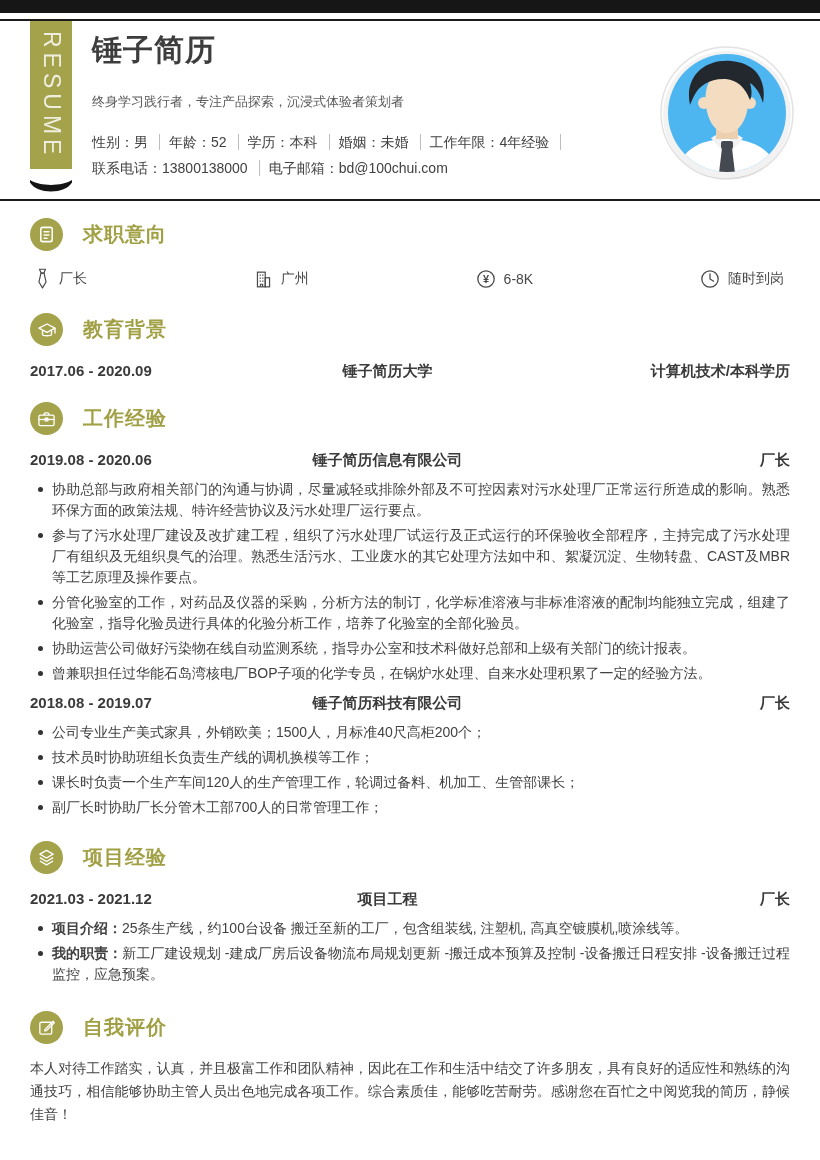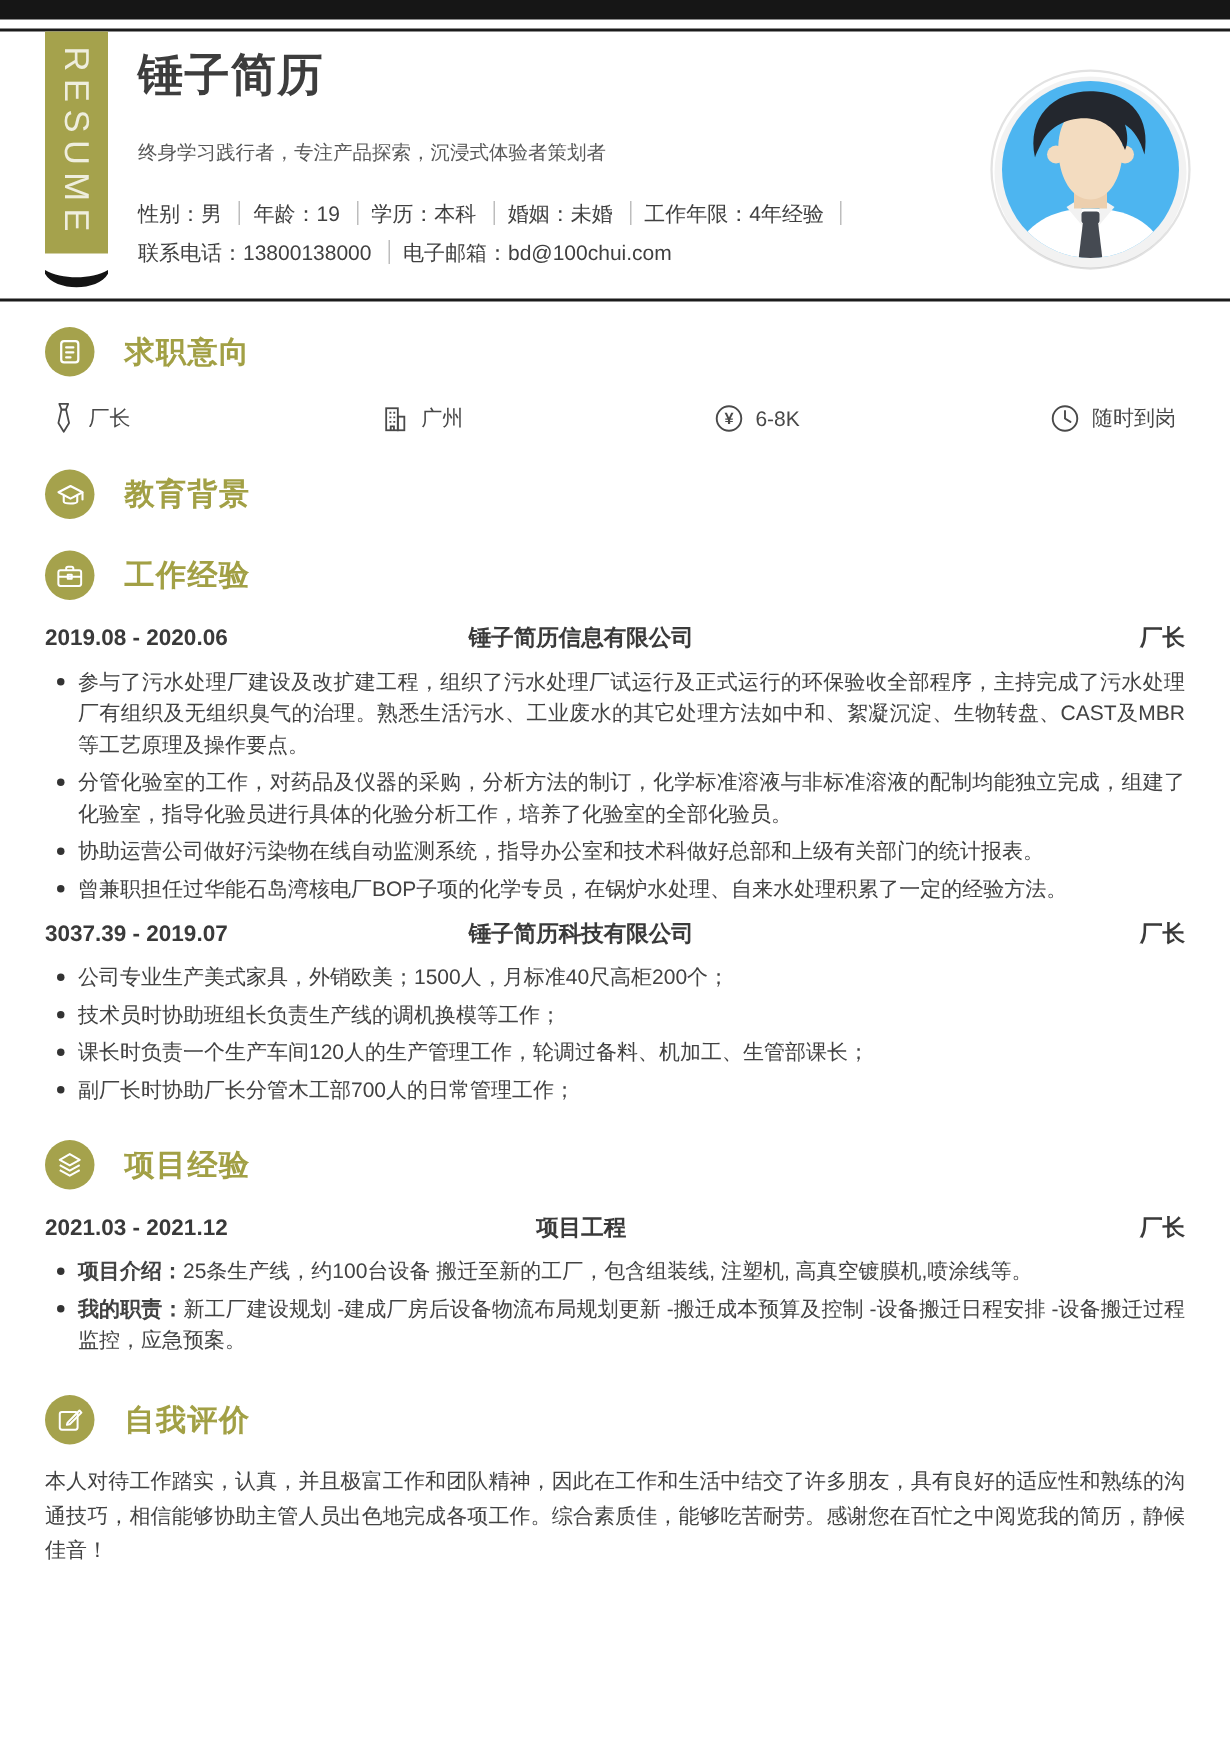--- a/index.html
+++ b/index.html
@@ -73,21 +73,21 @@
 </div>
 <svg class="band-tail" viewBox="0 0 42 18">
   <path d="M0,1 C 11,7.5 31,7.5 42,1 L42,3.5 C 35,15.5 7,15.5 0,3.5 Z" fill="#141414"></path>
 </svg>
 
 <div class="header-text">
   <h1 class="name">锤子简历</h1>
   <div class="tagline">终身学习践行者，专注产品探索，沉浸式体验者策划者</div>
   <div class="info">
     <div>
-      <span class="info-item">性别：男</span><span class="info-item">年龄：19</span><span class="info-item">学历：本科</span><span class="info-item">婚姻：未婚</span><span class="info-item">工作年限：4年经验</span>
+      <span class="info-item">性别：男</span><span class="info-item">年龄：52</span><span class="info-item">学历：本科</span><span class="info-item">婚姻：未婚</span><span class="info-item">工作年限：4年经验</span>
     </div>
     <div>
       <span class="info-item">联系电话：13800138000</span><span class="info-item no-div">电子邮箱：bd@100chui.com</span>
     </div>
   </div>
 </div>
 
 <svg class="avatar" viewBox="0 0 136 136">
   <circle cx="68" cy="68" r="66" fill="#ffffff" stroke="#e2e2e2" stroke-width="1.5"></circle>
   <circle cx="68" cy="70" r="64" fill="rgba(0,0,0,0.05)"></circle>
@@ -159,47 +159,53 @@
   <div class="sec-head mt-edu">
     <span class="sec-icon">
       <svg width="20" height="18" viewBox="0 0 20 18" fill="none" stroke="#ffffff" stroke-width="1.4" stroke-linejoin="round" stroke-linecap="round">
         <path d="M10,3 L2,7.2 L10,11.4 L18,7.2 Z"></path>
         <path d="M5.5,9.6 V13.4 C5.5,15.1 14.5,15.1 14.5,13.4 V9.6"></path>
         <path d="M18,7.5 V12"></path>
       </svg>
     </span>
     <span class="sec-title">教育背景</span>
   </div>
+  <div class="row3 rowgap1">
+    <span>2017.06 - 2020.09</span>
+    <span class="c">锤子简历大学</span>
+    <span class="r">计算机技术/本科学历</span>
+  </div>
 
   <div class="sec-head mt-work">
     <span class="sec-icon">
       <svg width="19" height="18" viewBox="0 0 20 18" fill="none" stroke="#ffffff" stroke-width="1.4" stroke-linejoin="round">
         <rect x="2" y="5" width="16" height="11" rx="1.5"></rect>
         <path d="M7.5,5 V3.8 C7.5,3.1 8.1,2.5 8.8,2.5 h2.4 C11.9,2.5 12.5,3.1 12.5,3.8 V5"></path>
         <path d="M2,9.5 H18"></path>
         <rect x="8.6" y="8.2" width="2.8" height="2.8"></rect>
       </svg>
     </span>
     <span class="sec-title">工作经验</span>
   </div>
 
   <div class="row3 rowgap1">
     <span>2019.08 - 2020.06</span>
     <span class="c">锤子简历信息有限公司</span>
     <span class="r">厂长</span>
   </div>
   <ul class="bullets">
+    <li>协助总部与政府相关部门的沟通与协调，尽量减轻或排除外部及不可控因素对污水处理厂正常运行所造成的影响。熟悉环保方面的政策法规、特许经营协议及污水处理厂运行要点。</li>
     <li>参与了污水处理厂建设及改扩建工程，组织了污水处理厂试运行及正式运行的环保验收全部程序，主持完成了污水处理厂有组织及无组织臭气的治理。熟悉生活污水、工业废水的其它处理方法如中和、絮凝沉淀、生物转盘、CAST及MBR等工艺原理及操作要点。</li>
     <li>分管化验室的工作，对药品及仪器的采购，分析方法的制订，化学标准溶液与非标准溶液的配制均能独立完成，组建了化验室，指导化验员进行具体的化验分析工作，培养了化验室的全部化验员。</li>
     <li>协助运营公司做好污染物在线自动监测系统，指导办公室和技术科做好总部和上级有关部门的统计报表。</li>
     <li>曾兼职担任过华能石岛湾核电厂BOP子项的化学专员，在锅炉水处理、自来水处理积累了一定的经验方法。</li>
   </ul>
 
   <div class="row3 rowgap2">
-    <span>3037.39 - 2019.07</span>
+    <span>2018.08 - 2019.07</span>
     <span class="c">锤子简历科技有限公司</span>
     <span class="r">厂长</span>
   </div>
   <ul class="bullets">
     <li>公司专业生产美式家具，外销欧美；1500人，月标准40尺高柜200个；</li>
     <li>技术员时协助班组长负责生产线的调机换模等工作；</li>
     <li>课长时负责一个生产车间120人的生产管理工作，轮调过备料、机加工、生管部课长；</li>
     <li>副厂长时协助厂长分管木工部700人的日常管理工作；</li>
   </ul>
 

